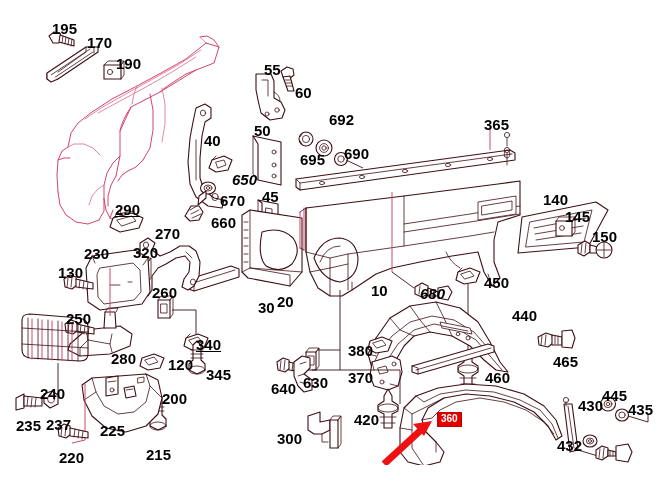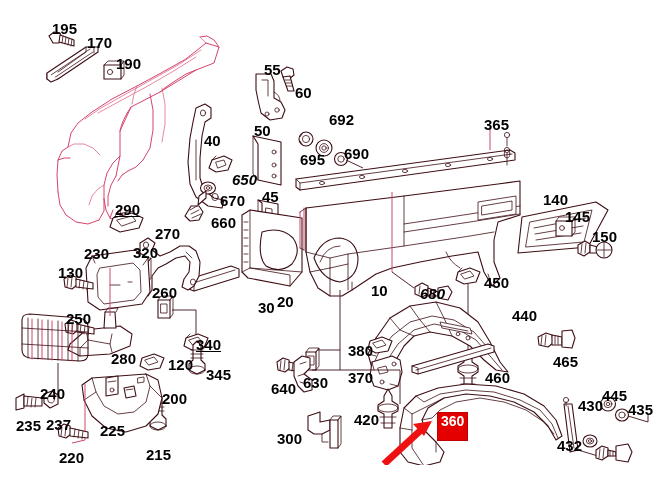--- a/index.html
+++ b/index.html
@@ -18,22 +18,22 @@
     font-size:15px;
     font-weight:700;
     color:#000000;
     line-height:1;
     white-space:nowrap;
     letter-spacing:0px;
   }
   .lbl.hl{
     background:#e50000;
     color:#ffffff;
-    padding:1px 3px 12px 3px;
-    font-size:14px;
+    padding:1px 3px 2px 3px;
+    font-size:10px;
     border:1px solid #c00000;
   }
 </style>
 </head>
 <body>
 
 <div id="sheet">
 
   <svg id="artwork" viewBox="0 0 661 491" xmlns="http://www.w3.org/2000/svg">
     <defs>

